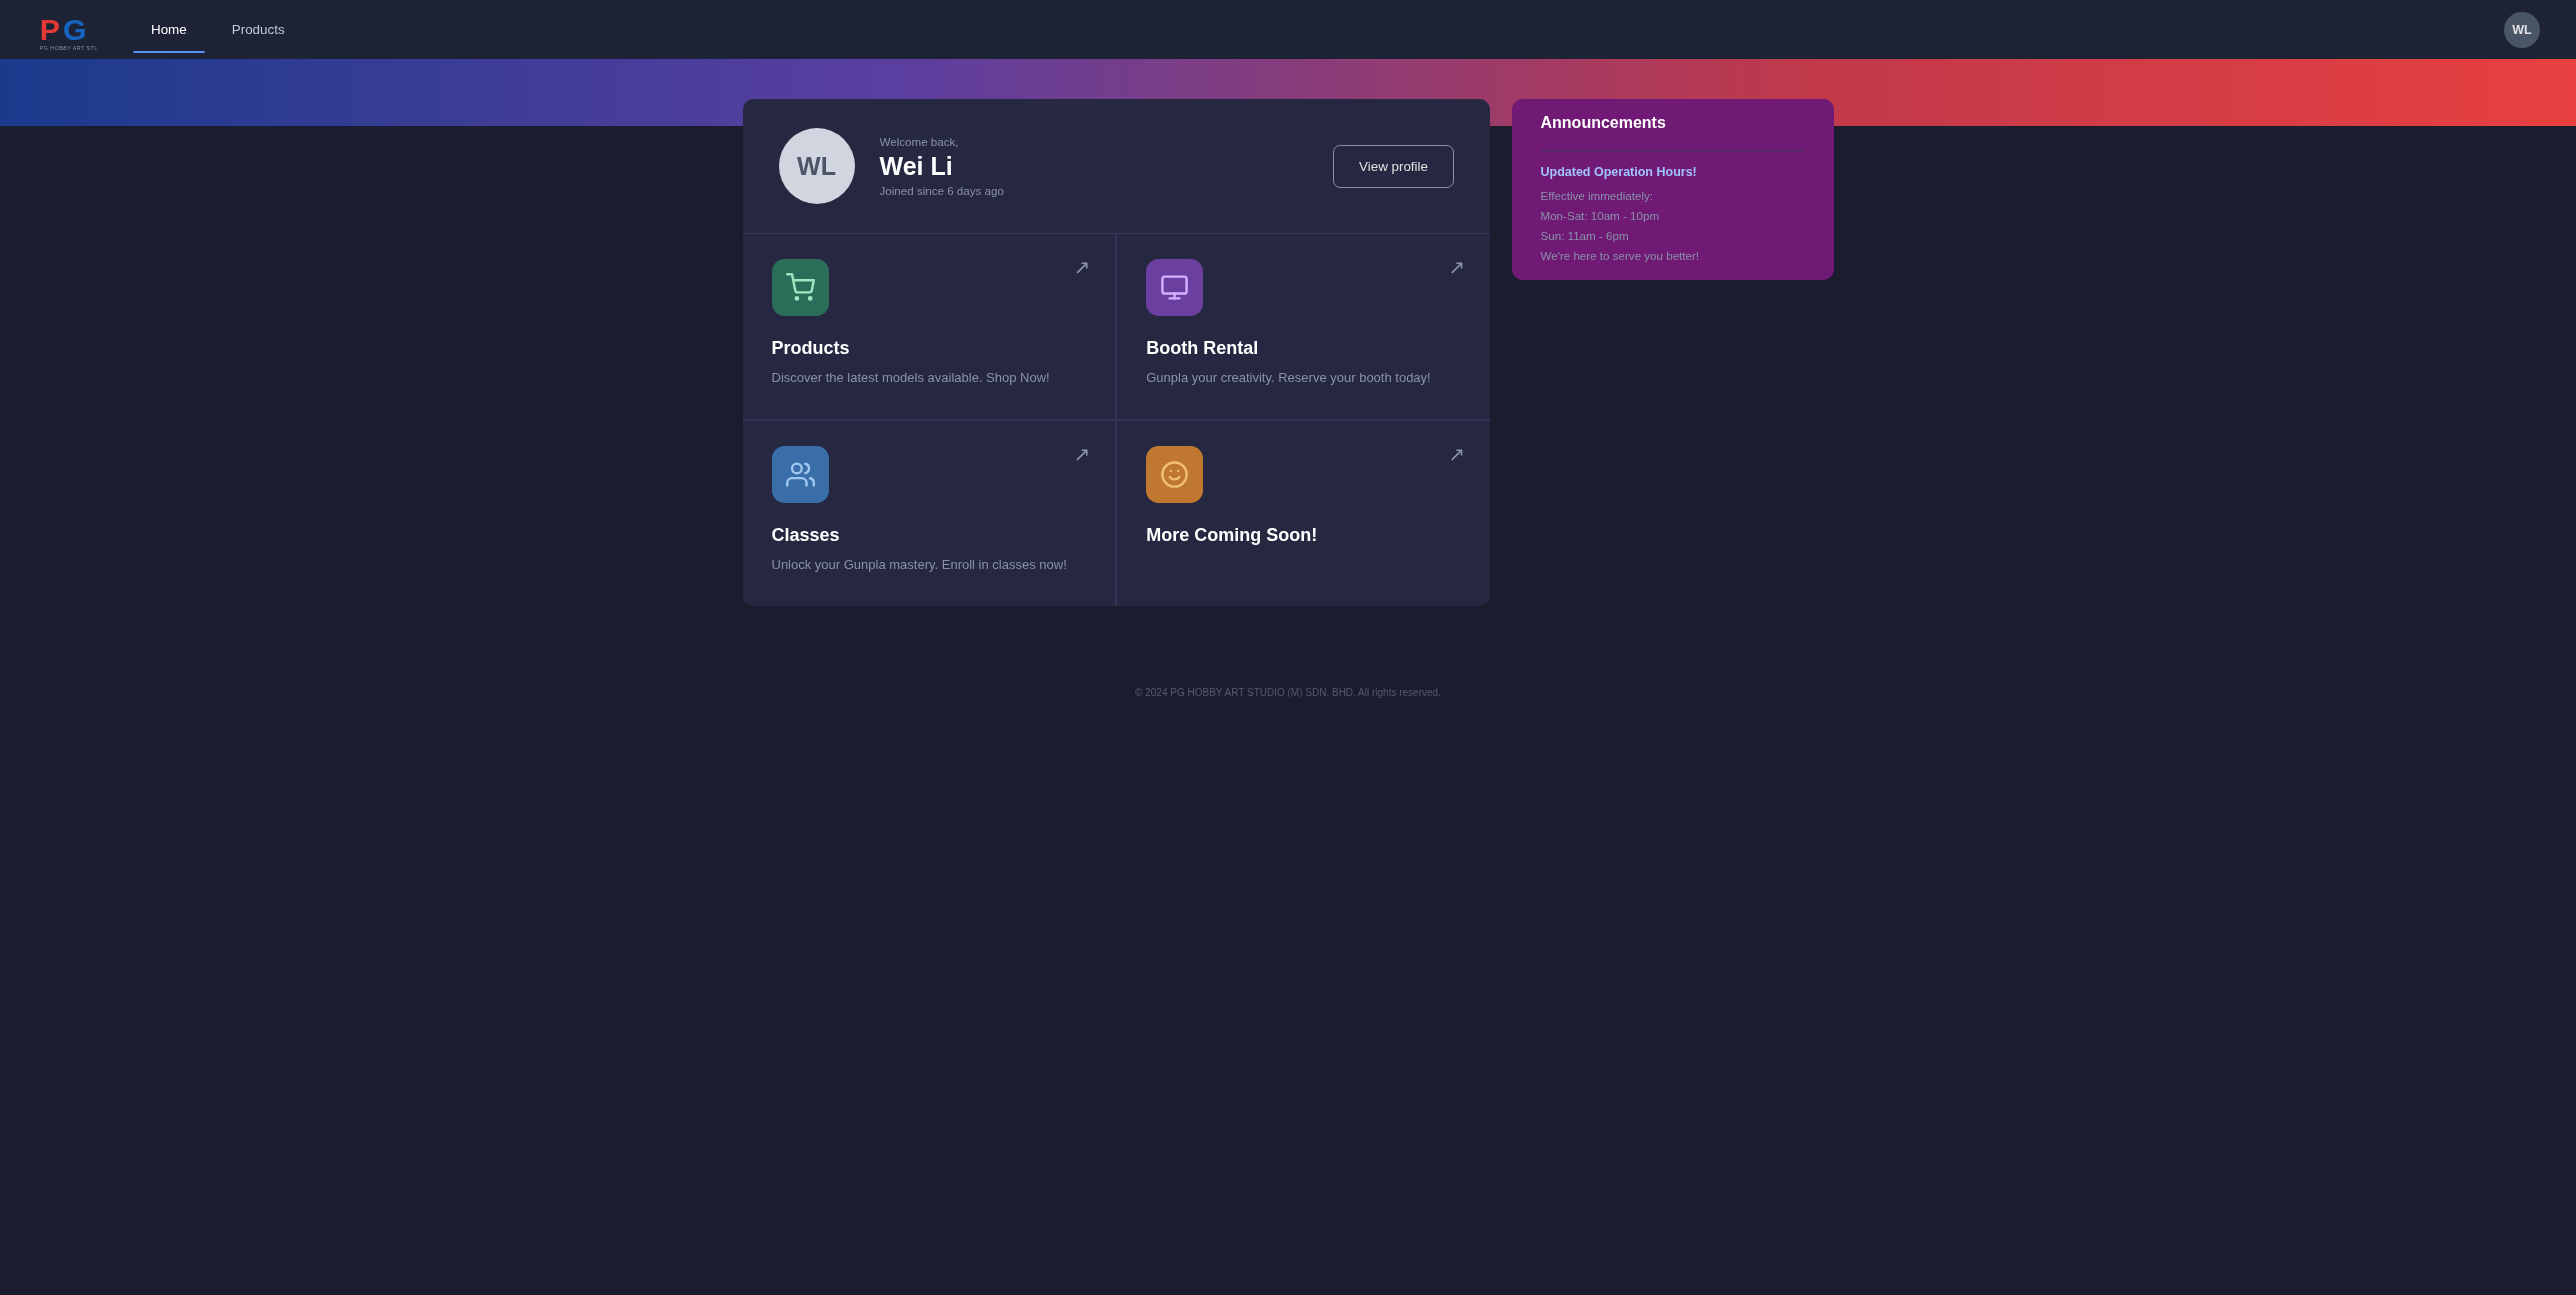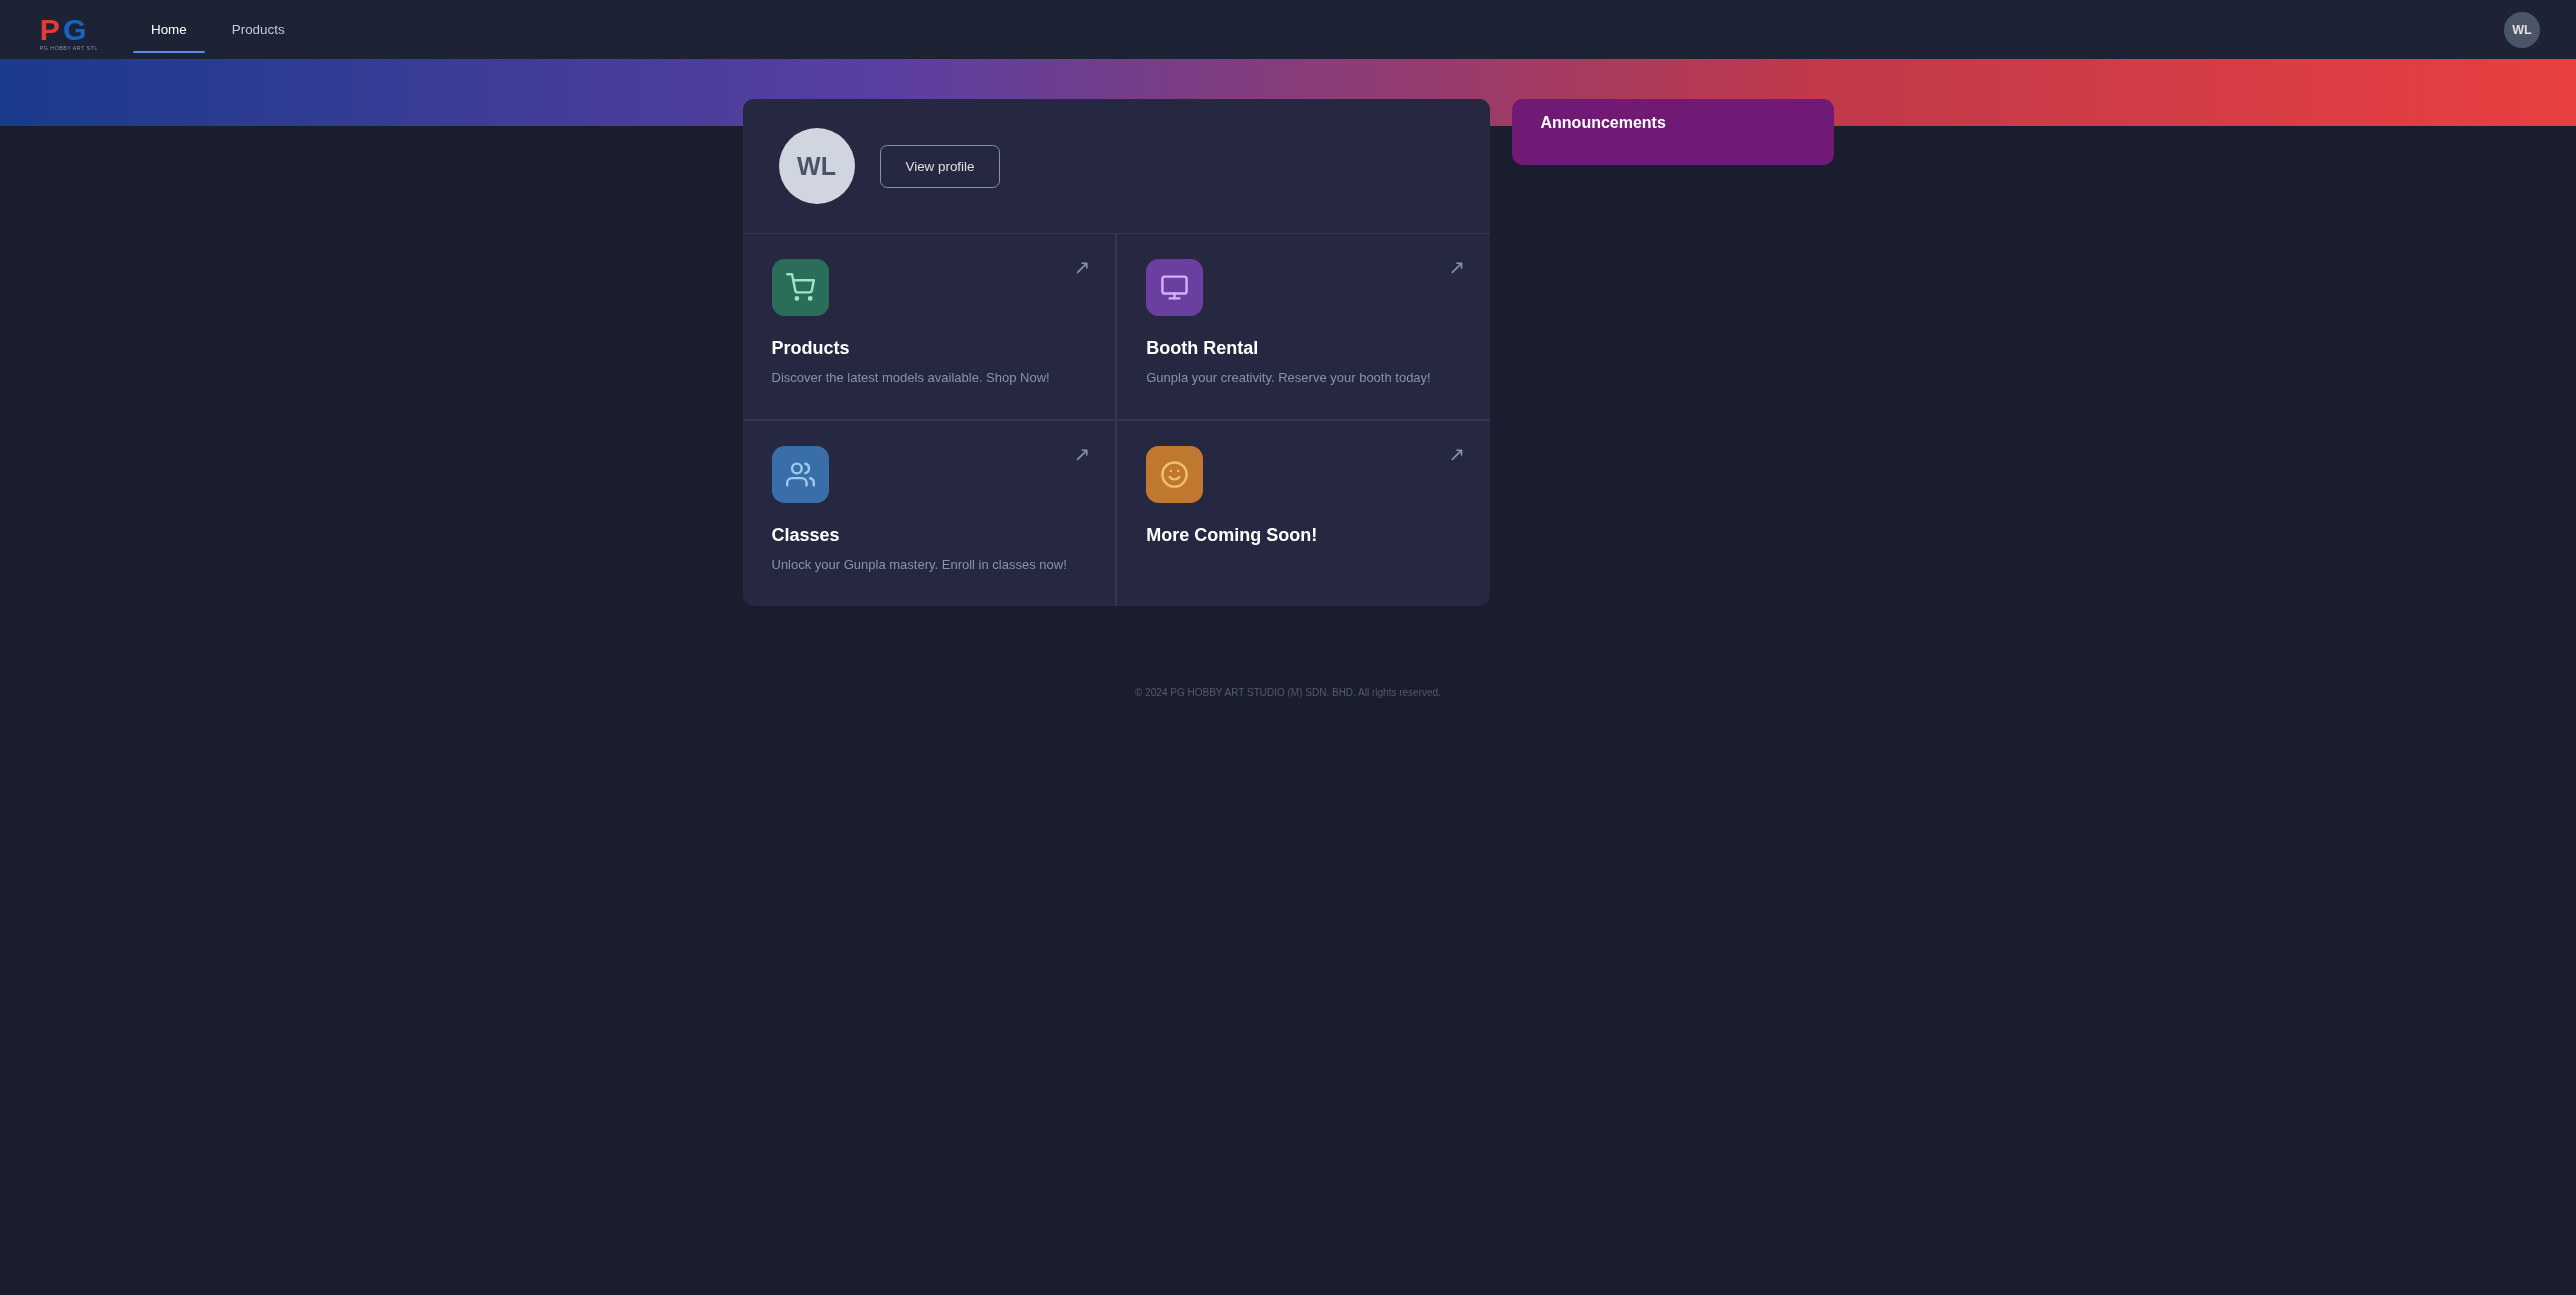--- a/index.html
+++ b/index.html
@@ -289,20 +289,25 @@
 </nav>
 
 <div class="hero-bar"></div>
 
 <div class="main-content">
 
   <div class="left-column">
 
     <div class="user-card">
       <div class="user-avatar-large">WL</div>
+      <div class="user-info">
+        <div class="welcome-text">Welcome back,</div>
+        <div class="user-name">Wei Li</div>
+        <div class="user-joined">Joined since 6 days ago</div>
+      </div>
       <button class="view-profile-btn">View profile</button>
     </div>
 
     <div class="cards-grid">
 
       <div class="card">
         <span class="card-arrow">↗</span>
         <div class="card-icon-wrap card-icon-green">
           <svg width="29" height="29" viewBox="0 0 24 24" fill="none" stroke="#a0e4c0" stroke-width="2" stroke-linecap="round" stroke-linejoin="round">
             <circle cx="9" cy="21" r="1"></circle>
@@ -353,20 +358,29 @@
         </div>
         <div class="card-title">More Coming Soon!</div>
         <div class="card-desc"></div>
       </div>
 
     </div>
   </div>
 
   <div class="announcements-card">
     <div class="announcements-title">Announcements</div>
+    <div class="announcement-item">
+      <div class="announcement-heading">Updated Operation Hours!</div>
+      <div class="announcement-body">
+        Effective immediately:<br>
+        Mon-Sat: 10am - 10pm<br>
+        Sun: 11am - 6pm<br>
+        We're here to serve you better!
+      </div>
+    </div>
   </div>
 
 </div>
 
 <div class="footer">
   <span>© 2024 PG HOBBY ART STUDIO (M) SDN. BHD. All rights reserved.</span>
 </div>
 
 
 </body></html>

